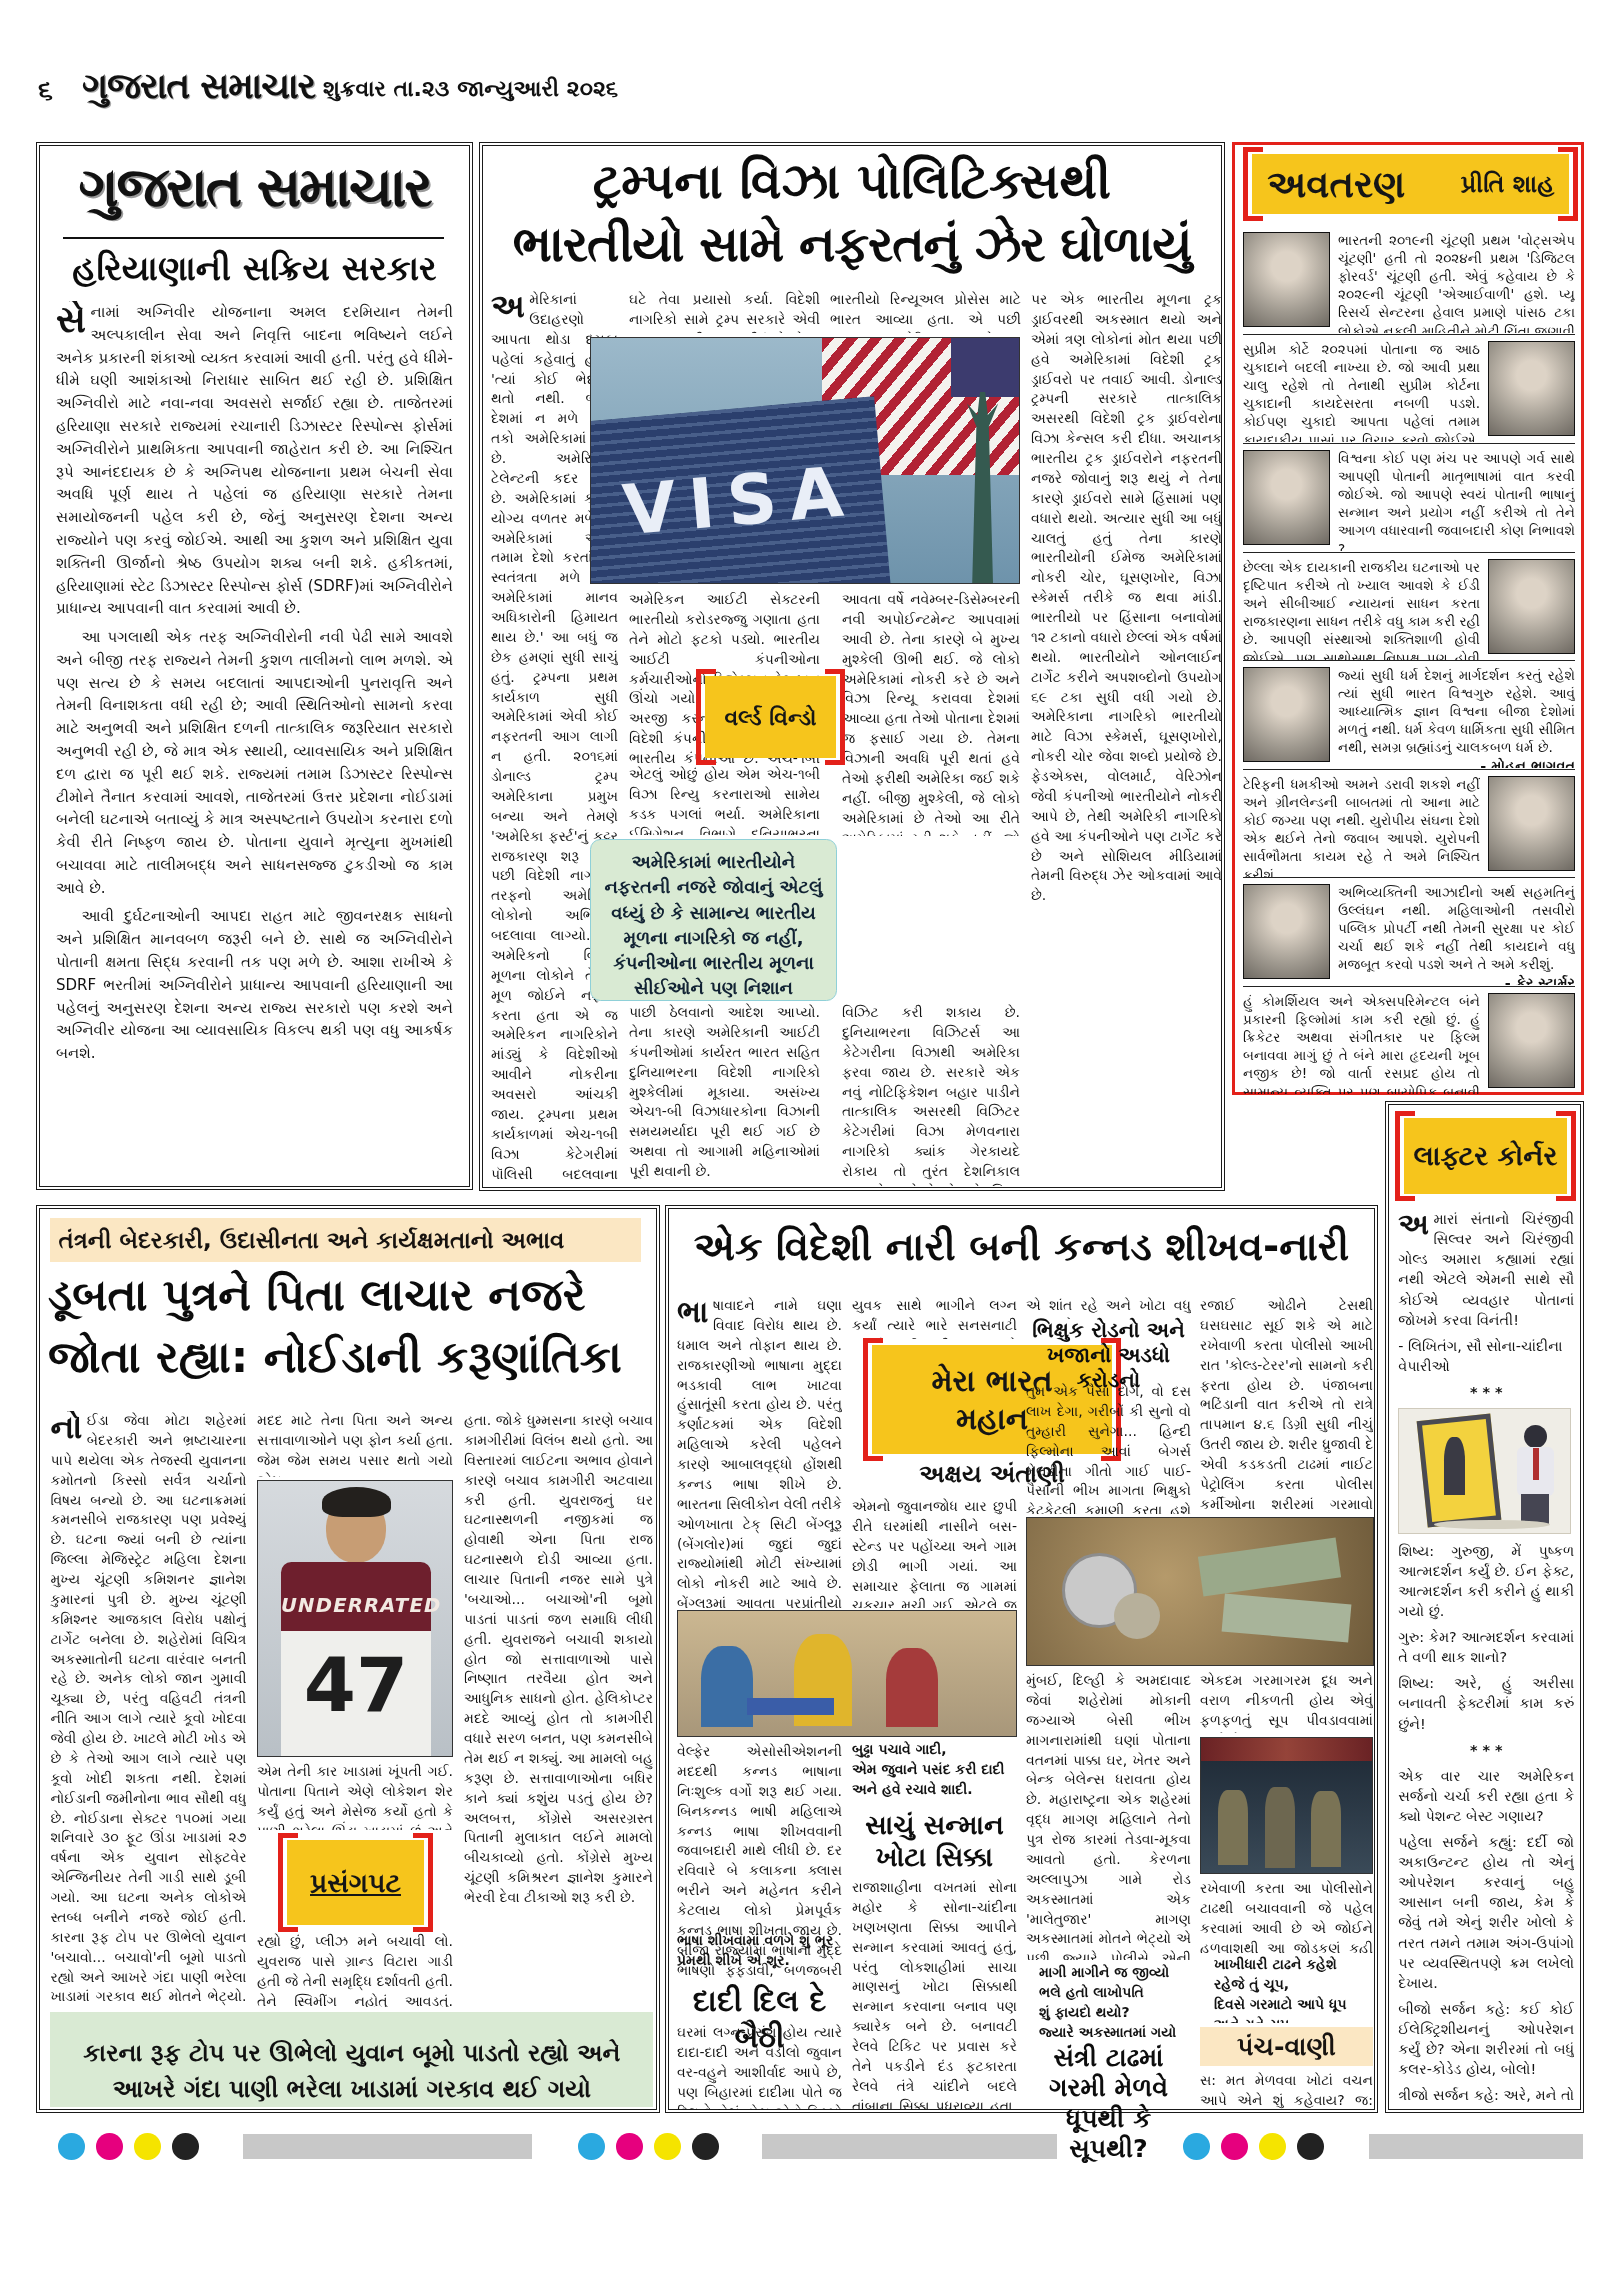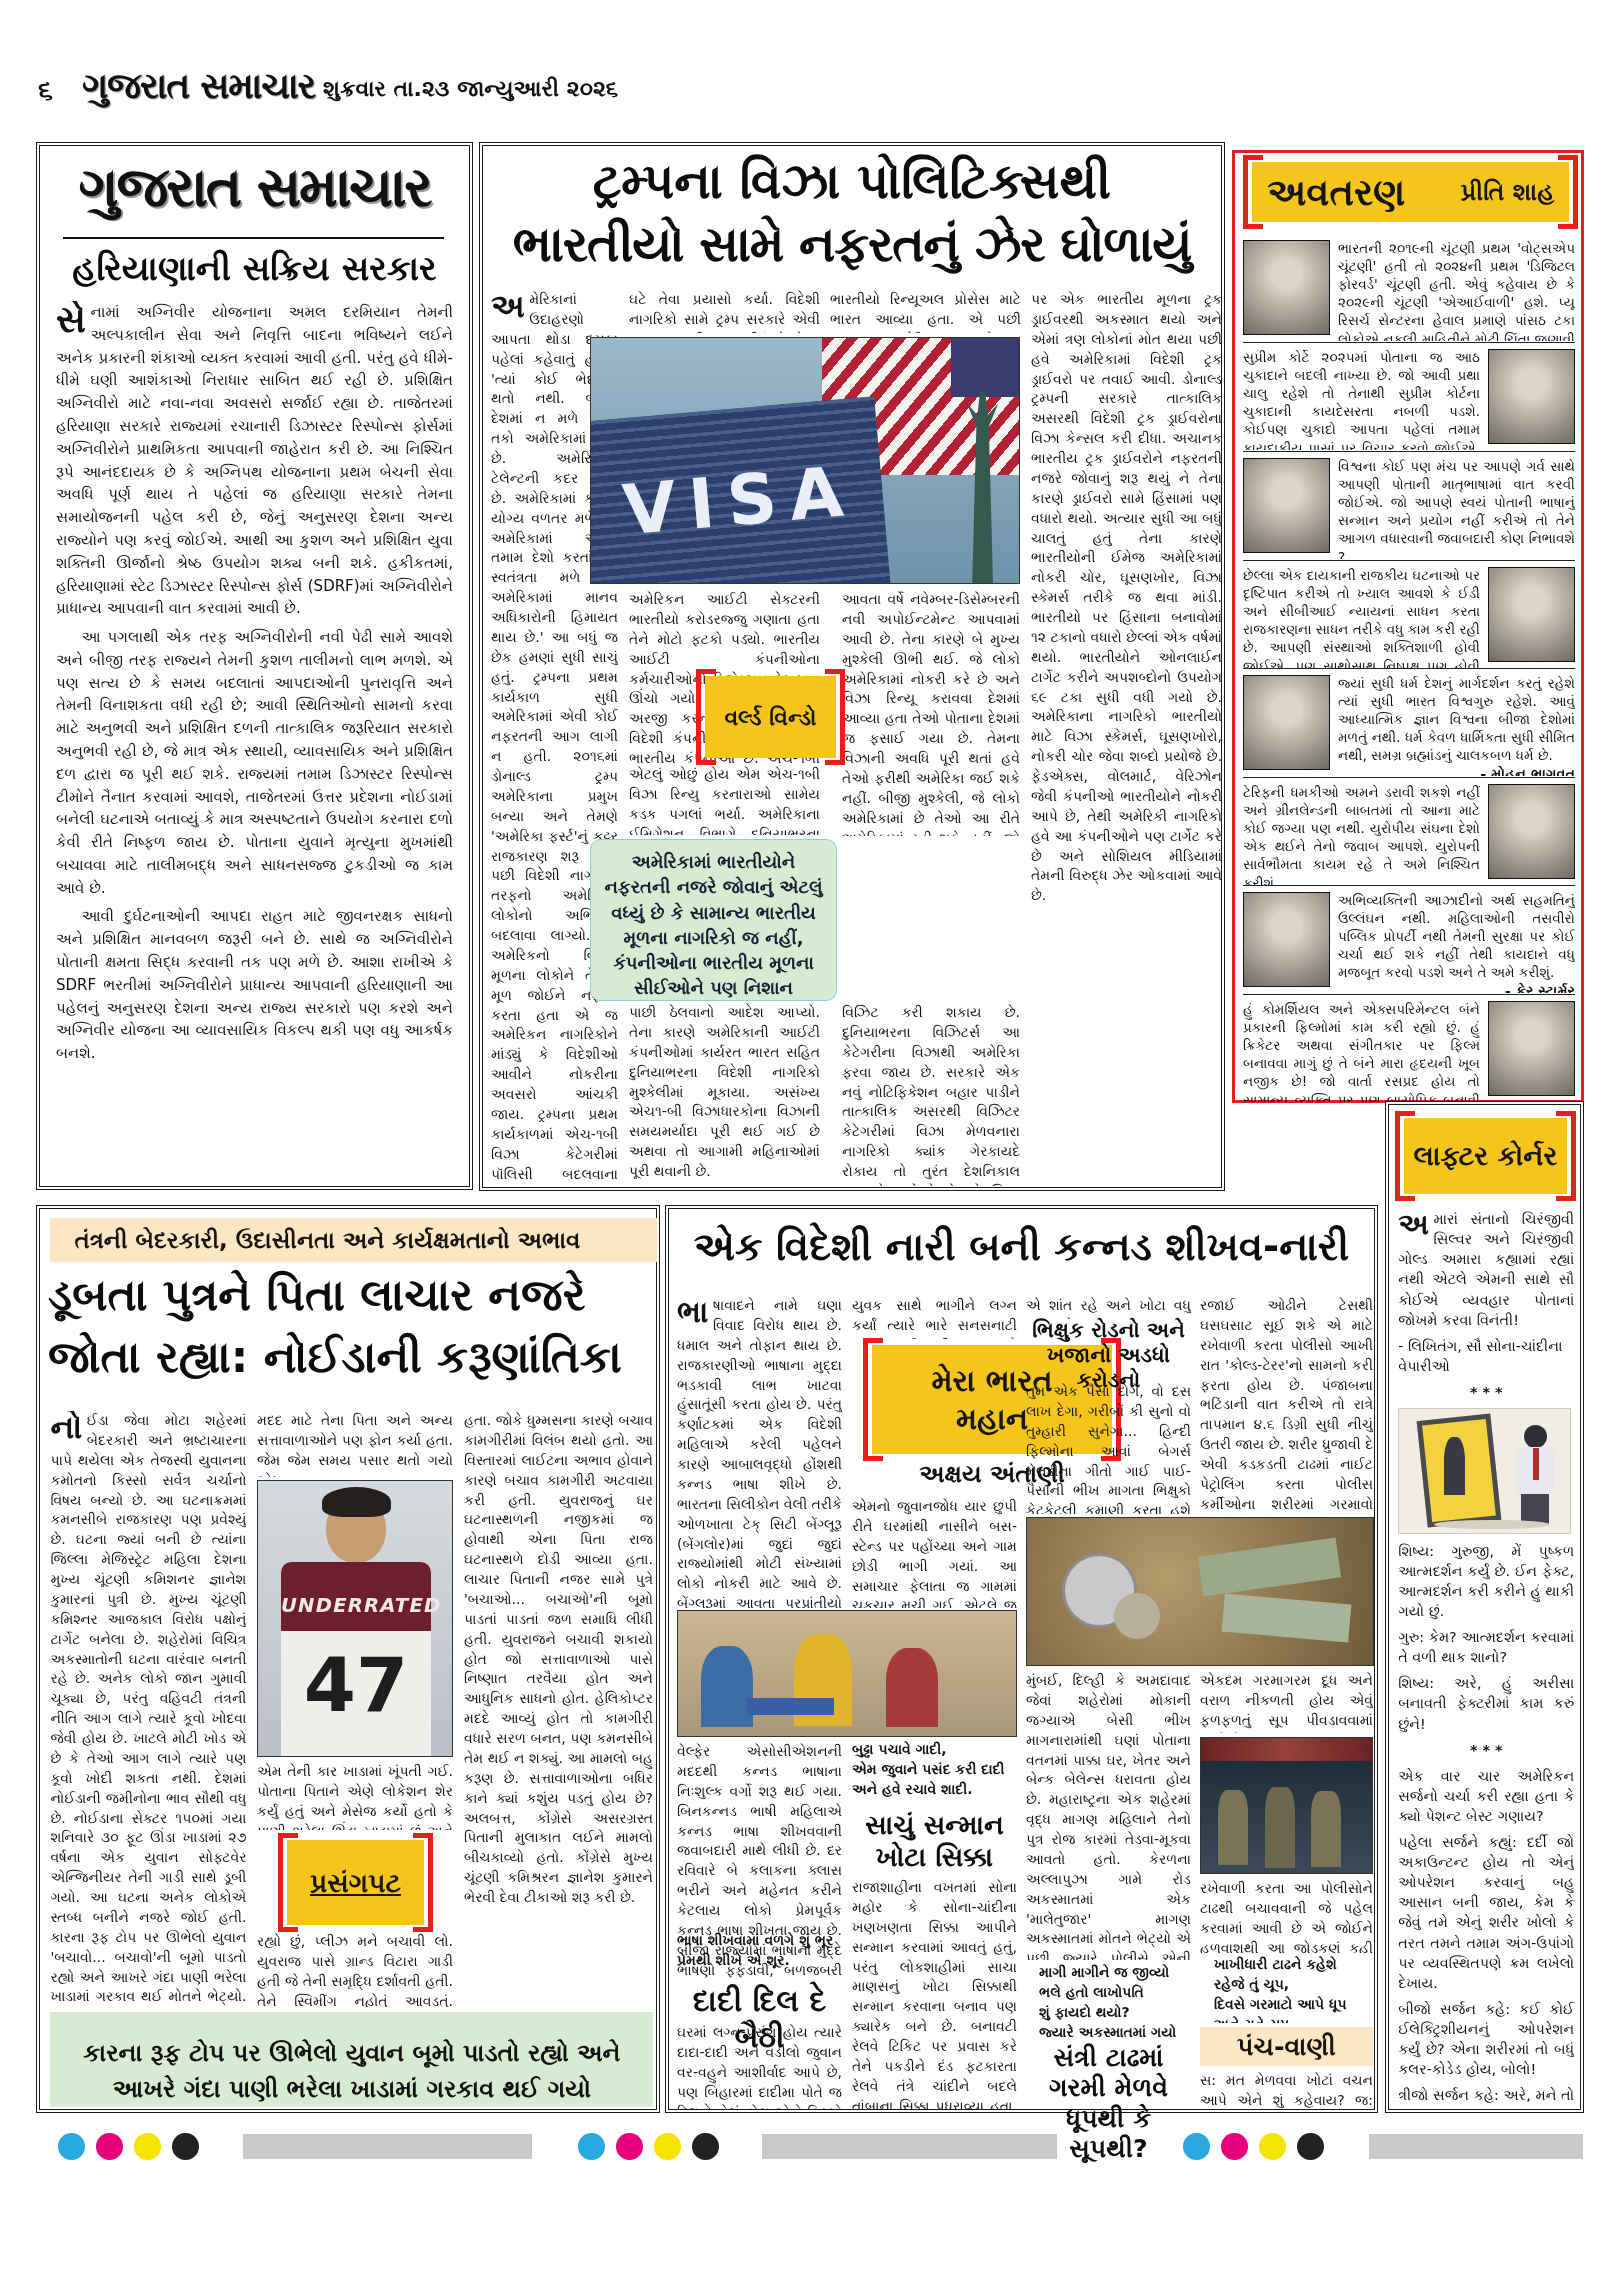--- a/index.html
+++ b/index.html
@@ -82,21 +82,21 @@
 
   <div class="col" style="left:146px;top:857px;width:191px;height:183px;">પાછી ઠેલવાનો આદેશ આપ્યો. તેના કારણે અમેરિકાની આઈટી કંપનીઓમાં કાર્યરત ભારત સહિત દુનિયાભરના વિદેશી નાગરિકો મુશ્કેલીમાં મૂકાયા. અસંખ્ય એચ૧-બી વિઝાધારકોના વિઝાની સમયમર્યાદા પૂરી થઈ ગઈ છે અથવા તો આગામી મહિનાઓમાં પૂરી થવાની છે.</div>
 
   <div class="col" style="left:347px;top:144px;width:191px;height:43px;">ભારતીયો રિન્યૂઅલ પ્રોસેસ માટે ભારત આવ્યા હતા. એ પછી અચાનક અમેરિકન સરકારે આ નિર્ણય લેતાં બધી જ અપોઈન્ટમેન્ટ રદ થઈ અને</div>
   <div class="col" style="left:359px;top:444px;width:178px;height:246px;">આવતા વર્ષે નવેમ્બર-ડિસેમ્બરની નવી અપોઈન્ટમેન્ટ આપવામાં આવી છે. તેના કારણે બે મુખ્ય મુશ્કેલી ઊભી થઈ. જે લોકો અમેરિકામાં નોકરી કરે છે અને વિઝા રિન્યૂ કરાવવા દેશમાં આવ્યા હતા તેઓ પોતાના દેશમાં જ ફસાઈ ગયા છે. તેમના વિઝાની અવધિ પૂરી થતાં હવે તેઓ ફરીથી અમેરિકા જઈ શકે નહીં. બીજી મુશ્કેલી, જે લોકો અમેરિકામાં છે તેઓ આ રીતે અમેરિકામાં રહી શકે નહીં. જો સરકાર એની તપાસ કરે તો તેઓ મુશ્કેલીમાં મૂકાઈ શકે. વળી, એ લોકો દેશ છોડીને ક્યાંય જઈ શકશે નહીં. ટ્રમ્પ માત્ર આટલેથી અટક્યા નહીં. અમેરિકામાં બી૧ અને બીટુ વિઝા મેળવીને</div>
   <div class="col" style="left:359px;top:857px;width:178px;height:183px;">વિઝિટ કરી શકાય છે. દુનિયાભરના વિઝિટર્સ આ કેટેગરીના વિઝાથી અમેરિકા ફરવા જાય છે. સરકારે એક નવું નોટિફિકેશન બહાર પાડીને તાત્કાલિક અસરથી વિઝિટર કેટેગરીમાં વિઝા મેળવનારા નાગરિકો ક્યાંક ગેરકાયદે રોકાય તો તુરંત દેશનિકાલ કરવાનો અને તેમને બ્લેકલિસ્ટ કરવા સહિત વિદેશી ટ્રાવેલર્સ સામે આકરું વલણ લીધું. થોડા મહિના પહેલાં અમેરિકામાં</div>
 
   <div class="col" style="left:548px;top:144px;width:191px;height:893px;">પર એક ભારતીય મૂળના ટ્રક ડ્રાઈવરથી અકસ્માત થયો અને એમાં ત્રણ લોકોનાં મોત થયા પછી હવે અમેરિકામાં વિદેશી ટ્રક ડ્રાઈવરો પર તવાઈ આવી. ડોનાલ્ડ ટ્રમ્પની સરકારે તાત્કાલિક અસરથી વિદેશી ટ્રક ડ્રાઈવરોના વિઝા કેન્સલ કરી દીધા. અચાનક ભારતીય ટ્રક ડ્રાઈવરોને નફરતની નજરે જોવાનું શરૂ થયું ને તેના કારણે ડ્રાઈવરો સામે હિંસામાં પણ વધારો થયો. અત્યાર સુધી આ બધું ચાલતું હતું તેના કારણે ભારતીયોની ઈમેજ અમેરિકામાં નોકરી ચોર, ઘૂસણખોર, વિઝા સ્કેમર્સ તરીકે જ થવા માંડી. ભારતીયો પર હિંસાના બનાવોમાં ૧૨ ટકાનો વધારો છેલ્લાં એક વર્ષમાં થયો. ભારતીયોને ઓનલાઈન ટાર્ગેટ કરીને અપશબ્દોનો ઉપયોગ ૬૯ ટકા સુધી વધી ગયો છે. અમેરિકાના નાગરિકો ભારતીયો માટે વિઝા સ્કેમર્સ, ઘૂસણખોરો, નોકરી ચોર જેવા શબ્દો પ્રયોજે છે. ફેડએક્સ, વોલમાર્ટ, વેરિઝોન જેવી કંપનીઓ ભારતીયોને નોકરી આપે છે, તેથી અમેરિકી નાગરિકો હવે આ કંપનીઓને પણ ટાર્ગેટ કરે છે અને સોશિયલ મીડિયામાં તેમની વિરુદ્ધ ઝેર ઓકવામાં આવે છે.</div>
 </div>
 
-<div class="abs" style="left:1232px;top:150px;width:352px;height:953px;border:3.5px solid #e3211a;background:#fff;box-sizing:border-box;">
+<div class="abs" style="left:1232px;top:142px;width:352px;height:953px;border:3.5px solid #e3211a;background:#fff;box-sizing:border-box;">
   <div class="yellowbadge brkt" style="left:17.3px;top:9.2px;width:317px;height:60px;justify-content:space-between;padding:0 15px;box-sizing:border-box;">
     <span style="font-size:37px;font-weight:900;">અવતરણ</span>
     <span style="font-size:24px;font-weight:800;">પ્રીતિ શાહ</span>
   </div>
 
   <div class="qitem" style="top:81px;">
     <div class="qphoto" style="left:0;"></div>
     <div class="qtext" style="left:95px;width:237px;height:104px;">
       <span>ભારતની ૨૦૧૯ની ચૂંટણી પ્રથમ 'વોટ્સએપ ચૂંટણી' હતી તો ૨૦૨૪ની પ્રથમ 'ડિજિટલ ફોરવર્ડ' ચૂંટણી હતી. એવું કહેવાય છે કે ૨૦૨૯ની ચૂંટણી 'એઆઈવાળી' હશે. પ્યૂ રિસર્ચ સેન્ટરના હેવાલ પ્રમાણે પાંસઠ ટકા લોકોએ નકલી માહિતીને મોટી ચિંતા જણાવી છે.</span>
       
@@ -162,21 +162,21 @@
     <div class="qphoto" style="right:0;"></div>
     <div class="qtext" style="left:0;width:237px;height:104px;">
       <span>હું કોમર્શિયલ અને એક્સપરિમેન્ટલ બંને પ્રકારની ફિલ્મોમાં કામ કરી રહ્યો છું. હું ક્રિકેટર અથવા સંગીતકાર પર ફિલ્મ બનાવવા માગું છું તે બંને મારા હૃદયની ખૂબ નજીક છે! જો વાર્તા રસપ્રદ હોય તો સામાન્ય વ્યક્તિ પર પણ બાયોપિક બનાવી શકું.</span>
       
       
     </div>
   </div>
 </div>
 
 <div class="box" style="left:36px;top:1205px;width:624px;height:908px;">
-  <div class="creamstrip" style="left:10.4px;top:9.2px;width:583px;height:44px;font-size:23px;line-height:44px;padding-left:24px;white-space:nowrap;">
+  <div class="creamstrip" style="left:10.4px;top:9.2px;width:583px;height:44px;font-size:23px;line-height:44px;padding-left:8px;white-space:nowrap;">
     <span>તંત્રની બેદરકારી, ઉદાસીનતા અને કાર્યક્ષમતાનો અભાવ</span>
   </div>
   <div class="abs hl" style="left:8px;top:60px;width:601px;font-size:44px;text-align:left;">ડૂબતા પુત્રને પિતા લાચાર નજરે</div>
   <div class="abs hl" style="left:8px;top:122px;width:601px;font-size:44px;text-align:left;">જોતા રહ્યા: નોઈડાની કરૂણાંતિકા</div>
 
   <div class="col" style="left:10.4px;top:202px;width:196px;height:595px;">
     <span class="dc" style="font-size:32px;">નો</span><span>ઈડા જેવા મોટા શહેરમાં બેદરકારી અને ભ્રષ્ટાચારના પાપે થયેલા એક તેજસ્વી યુવાનના કમોતનો કિસ્સો સર્વત્ર ચર્ચાનો વિષય બન્યો છે. આ ઘટનાક્રમમાં કમનસીબે રાજકારણ પણ પ્રવેશ્યું છે. ઘટના જ્યાં બની છે ત્યાંના જિલ્લા મેજિસ્ટ્રેટ મહિલા દેશના મુખ્ય ચૂંટણી કમિશનર જ્ઞાનેશ કુમારનાં પુત્રી છે. મુખ્ય ચૂંટણી કમિશ્નર આજકાલ વિરોધ પક્ષોનું ટાર્ગેટ બનેલા છે. શહેરોમાં વિચિત્ર અકસ્માતોની ઘટના વારંવાર બનતી રહે છે. અનેક લોકો જાન ગુમાવી ચૂક્યા છે, પરંતુ વહિવટી તંત્રની નીતિ આગ લાગે ત્યારે કૂવો ખોદવા જેવી હોય છે. ખાટલે મોટી ખોડ એ છે કે તેઓ આગ લાગે ત્યારે પણ કૂવો ખોદી શકતા નથી. દેશમાં નોઈડાની જમીનોના ભાવ સૌથી વધુ છે. નોઈડાના સેક્ટર ૧૫૦માં ગયા શનિવારે ૩૦ ફૂટ ઊંડા ખાડામાં ૨૭ વર્ષના એક યુવાન સોફ્ટવેર એન્જિનીયર તેની ગાડી સાથે ડૂબી ગયો. આ ઘટના અનેક લોકોએ સ્તબ્ધ બનીને નજરે જોઈ હતી. કારના રૂફ ટોપ પર ઊભેલો યુવાન 'બચાવો... બચાવો'ની બૂમો પાડતો રહ્યો અને આખરે ગંદા પાણી ભરેલા ખાડામાં ગરકાવ થઈ મોતને ભેટ્યો. ઘટનાથી સમગ્ર વિસ્તાર સૂનમૂન બની ગયો છે. જ્યાં યુવાન ડૂબ્યો હતો તે સ્થળને જોવા માટે આજે પણ લોકો ઊભેલા જોવા મળે છે. યુવરાજ મહેતા નામનો આ યુવાન એન્જિનીયર શુક્રવારે રાત્રે કારમાં જતો હતો ત્યારે રસ્તાની સાવ નજીક ખોદાયેલા ૭૦ ફૂટ ઊંડા ખાડામાં કાર ફેંકાઈ ગઈ. ખાડો એક કોમર્શિયલ પ્રોજેક્ટની બાજુમાં પડ્યો હતો અને તેમાં ગંદુ પાણી તેમજ વેસ્ટ જમા થયા કરતાં હતાં. યુવરાજે બચવા માટે બહુ પ્રયાસ કર્યા હતા. એ તરતી ગાડી પર ચઢી ગયા હતા અને</span>
   </div>
 
   <div class="col" style="left:217px;top:202px;width:196px;height:66px;">મદદ માટે તેના પિતા અને અન્ય સત્તાવાળાઓને પણ ફોન કર્યા હતા. જેમ જેમ સમય પસાર થતો ગયો એમ</div>

